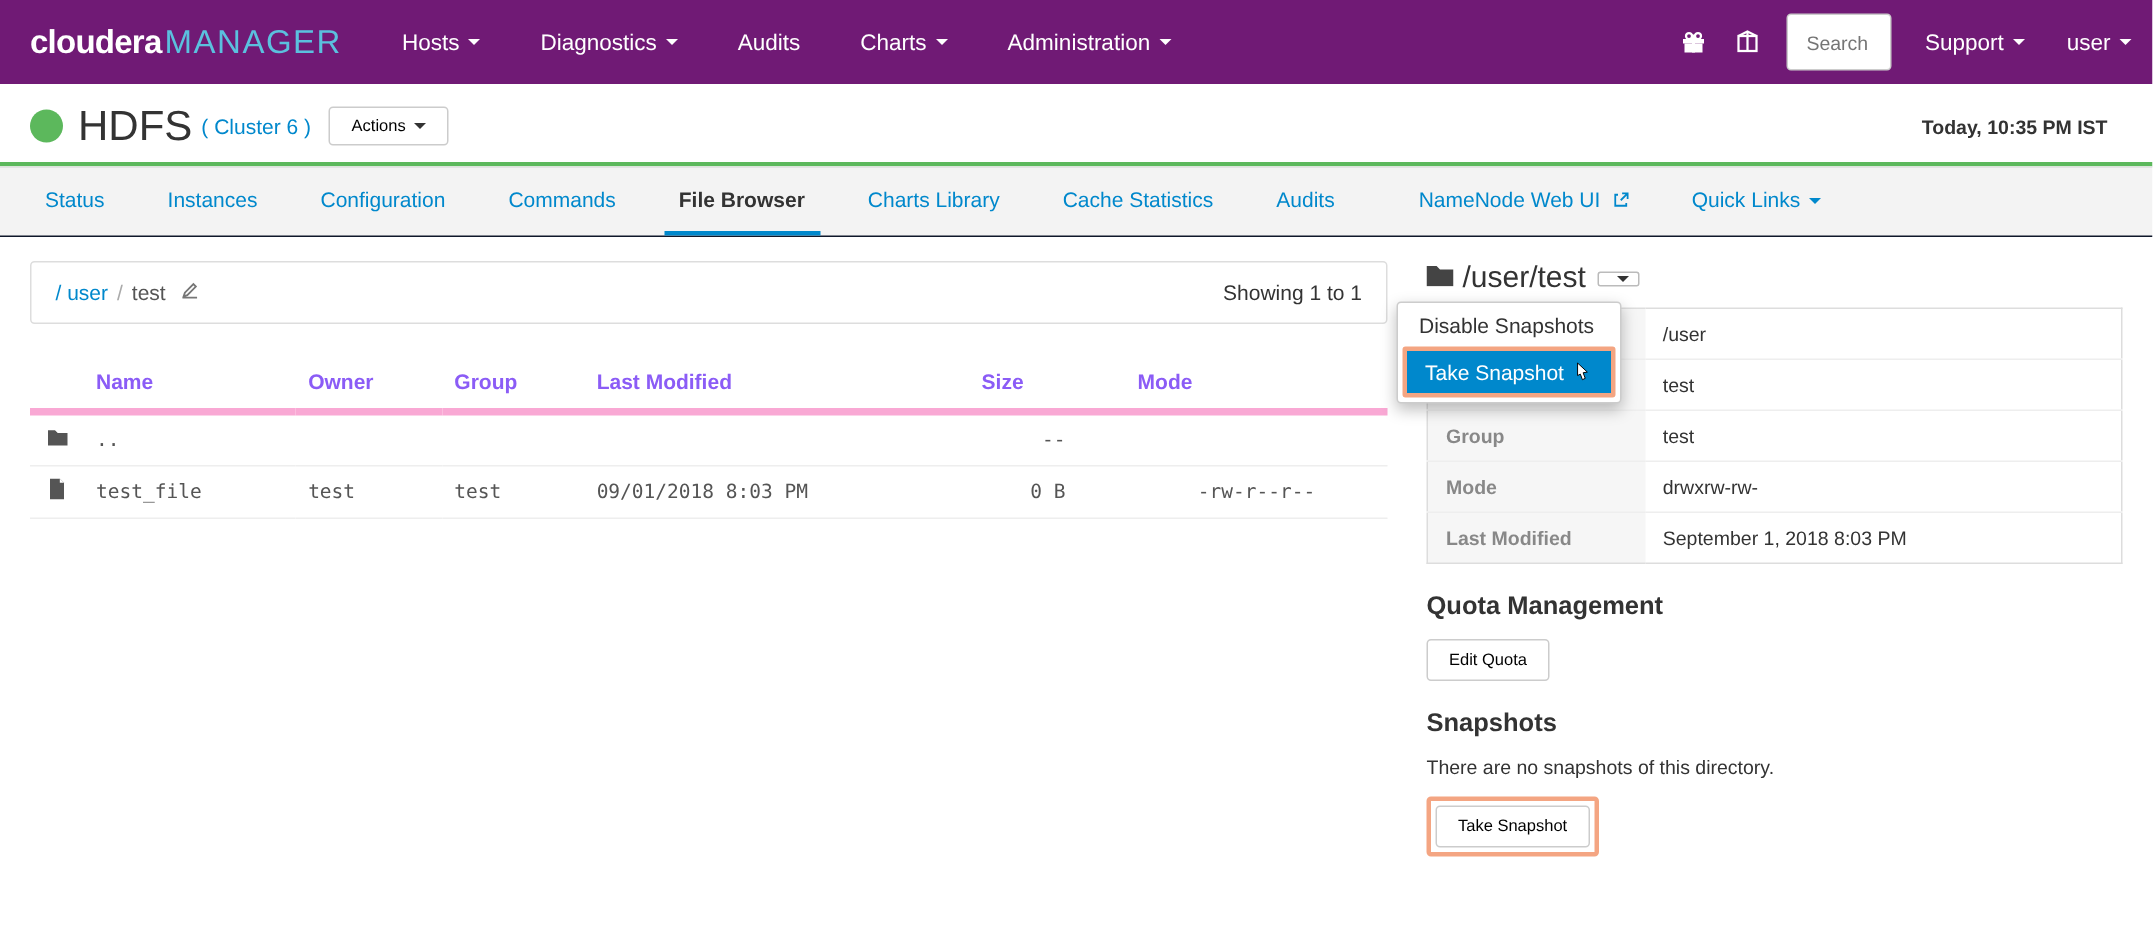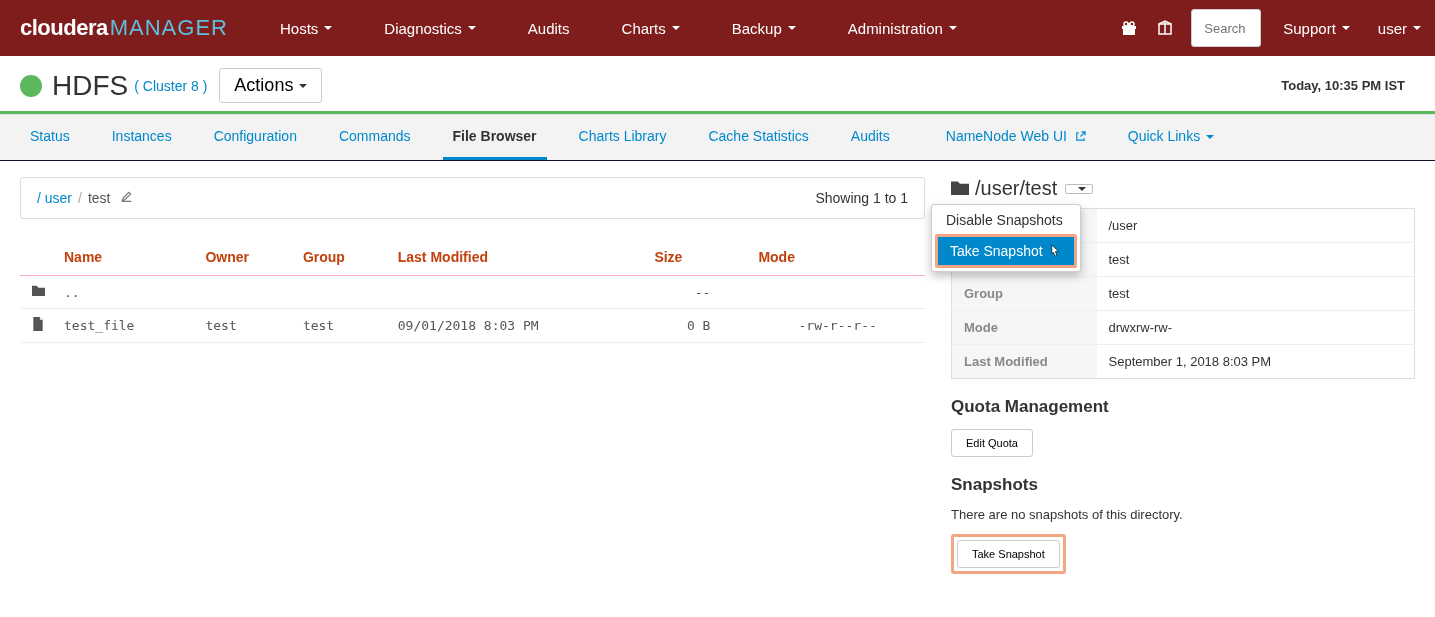--- a/index.html
+++ b/index.html
@@ -1,36 +1,36 @@
 <!DOCTYPE html>
 <html><head>
 <meta charset="utf-8">
 <style>
   * { box-sizing: border-box; margin: 0; padding: 0; }
   body { font-family: "Helvetica Neue", Helvetica, Arial, sans-serif; font-size: 14px; color: #333; background: #fff; width: 1435px; }
   
   
-  .navbar { background: #7f1d1d; height: 56px; display: flex; align-items: stretch; color: #fff; gap: 12px; }
+  .navbar { background: #701a75; height: 56px; display: flex; align-items: stretch; color: #fff; }
   .brand { display: flex; align-items: center; padding: 0 20px; color: #fff; font-size: 22px; }
   .brand .bold { font-weight: 700; letter-spacing: -0.5px; }
   .brand .manager { color: #5bc0de; font-weight: 300; margin-left: 2px; letter-spacing: 1px; }
   .nav-item { display: flex; align-items: center; padding: 0 20px; color: #fff; cursor: pointer; font-size: 15px; }
   .nav-item.active { background: #1b2a33; }
   .caret { display: inline-block; width: 0; height: 0; margin-left: 6px; vertical-align: middle; border-top: 4px solid; border-right: 4px solid transparent; border-left: 4px solid transparent; }
   .navbar-right { margin-left: auto; display: flex; align-items: center; }
   .nav-icon { padding: 0 10px; display: flex; align-items: center; cursor: pointer; }
   .search-box { margin: 0 8px; }
   .search-box input { width: 70px; height: 38px; padding: 4px 12px; border: 1px solid #ccc; border-radius: 3px; font-size: 13px; background: #fff; }
   
   
   .service-header { padding: 12px 20px 8px 20px; display: flex; align-items: center; }
   .status-dot { width: 22px; height: 22px; border-radius: 50%; background: #5cb85c; margin-right: 10px; }
   .service-title { font-size: 28px; font-weight: 400; color: #333; }
   .cluster-link { font-size: 14px; color: #0088cc; margin-left: 6px; }
-  .actions-btn { margin-left: 12px; background: #fff; border: 1px solid #ccc; border-radius: 3px; padding: 6px 14px; cursor: pointer; font-size: 18px; display: inline-flex; align-items: center; }
+  .actions-btn { margin-left: 12px; background: #fff; border: 1px solid #ccc; border-radius: 3px; padding: 6px 14px; cursor: pointer; font-size: 11px; display: inline-flex; align-items: center; }
   .timestamp { margin-left: auto; padding-right: 10px; font-size: 13px; color: #333; font-weight: 600; }
   
   
   .green-bar { height: 3px; background: #5cb85c; }
   
   
   .tabs-bar { background: #f3f3f3; border-top: 1px solid #e3e3e3; border-bottom: 1px solid #0f172a; display: flex; padding: 0 20px; }
   .tab { padding: 13px 10px; margin-right: 22px; color: #0088cc; cursor: pointer; font-size: 14px; border-bottom: 3px solid transparent; }
   .tab.active { color: #333; font-weight: 700; border-bottom-color: #0088cc; }
   .tab.ext svg { margin-left: 4px; vertical-align: -1px; }
@@ -44,21 +44,21 @@
   
   .bc-panel { border: 1px solid #ddd; border-radius: 3px; padding: 12px 16px; display: flex; align-items: center; }
   .bc-link { color: #0088cc; cursor: pointer; }
   .bc-sep { color: #aaa; margin: 0 6px; }
   .bc-cur { color: #555; }
   .edit-icon { margin-left: 10px; color: #777; cursor: pointer; }
   .showing { margin-left: auto; color: #333; }
   
   
   table.files { width: 100%; border-collapse: collapse; margin-top: 20px; }
-  table.files th { text-align: left; padding: 10px 8px; font-weight: 700; color: #c2410c; border-bottom: 1px solid #f9a8d4; font-size: 14px; }
+  table.files th { text-align: left; padding: 10px 8px; font-weight: 700; color: #8b5cf6; border-bottom: 5px solid #f9a8d4; font-size: 14px; }
   table.files td { padding: 8px 8px; border-bottom: 1px solid #eee; font-family: Menlo, Monaco, Consolas, monospace; font-size: 13px; color: #555; }
   table.files th.icon-col, table.files td.icon-col { width: 36px; text-align: center; }
   .size-col { text-align: right; }
   .mode-col { text-align: center; }
   
   
   .dir-title { display: flex; align-items: center; font-size: 20px; color: #333; margin-bottom: 8px; }
   .dir-title .folder-i { margin-right: 6px; }
   .dir-dd { border: 1px solid #bbb; padding: 2px 6px; margin-left: 8px; cursor: pointer; display: inline-flex; align-items:center; border-radius:2px; }
   
@@ -94,24 +94,20 @@
     </div>
   <div class="nav-item">
       <span>Diagnostics</span>
       <span class="caret"></span>
     </div>
   <div class="nav-item">
       <span>Audits</span>
     </div>
   <div class="nav-item">
       <span>Charts</span>
-      <span class="caret"></span>
-    </div>
-  <div class="nav-item">
-      <span>Backup</span>
       <span class="caret"></span>
     </div>
   <div class="nav-item">
       <span>Administration</span>
       <span class="caret"></span>
     </div>
   <div class="navbar-right">
     <div class="nav-icon">
       <svg width="16" height="16" viewBox="0 0 16 16" fill="#fff">
           <rect x="1" y="6" width="14" height="3"></rect>
@@ -138,21 +134,21 @@
     <div class="nav-item" style="padding:0 14px">
         <span>user</span>
         <span class="caret"></span>
       </div>
   </div>
 </div>
 
 <div class="service-header">
   <div class="status-dot"></div>
   <span class="service-title">HDFS</span>
-  <a class="cluster-link">( Cluster 8 )</a>
+  <a class="cluster-link">( Cluster 6 )</a>
   <button class="actions-btn">
       <span>Actions</span>
       <span class="caret" style="border-top-color:#333"></span>
     </button>
   <span class="timestamp">Today, 10:35 PM IST</span>
 </div>
 
 <div class="green-bar"></div>
 
 <div class="tabs-bar">

